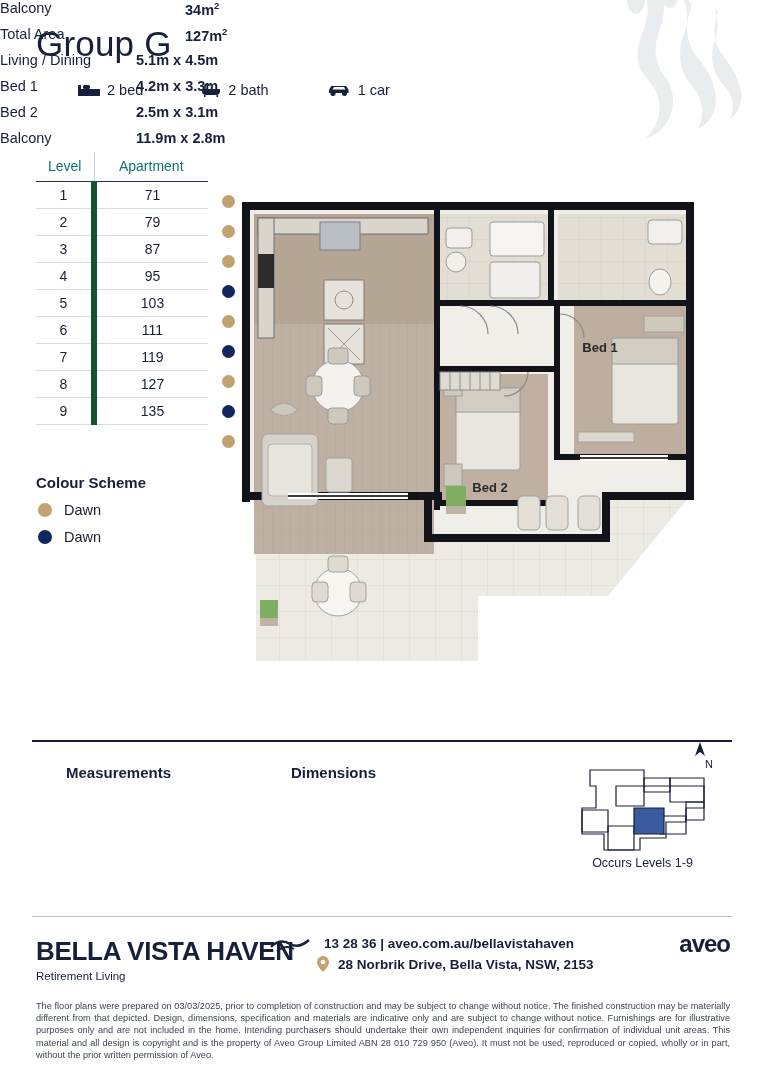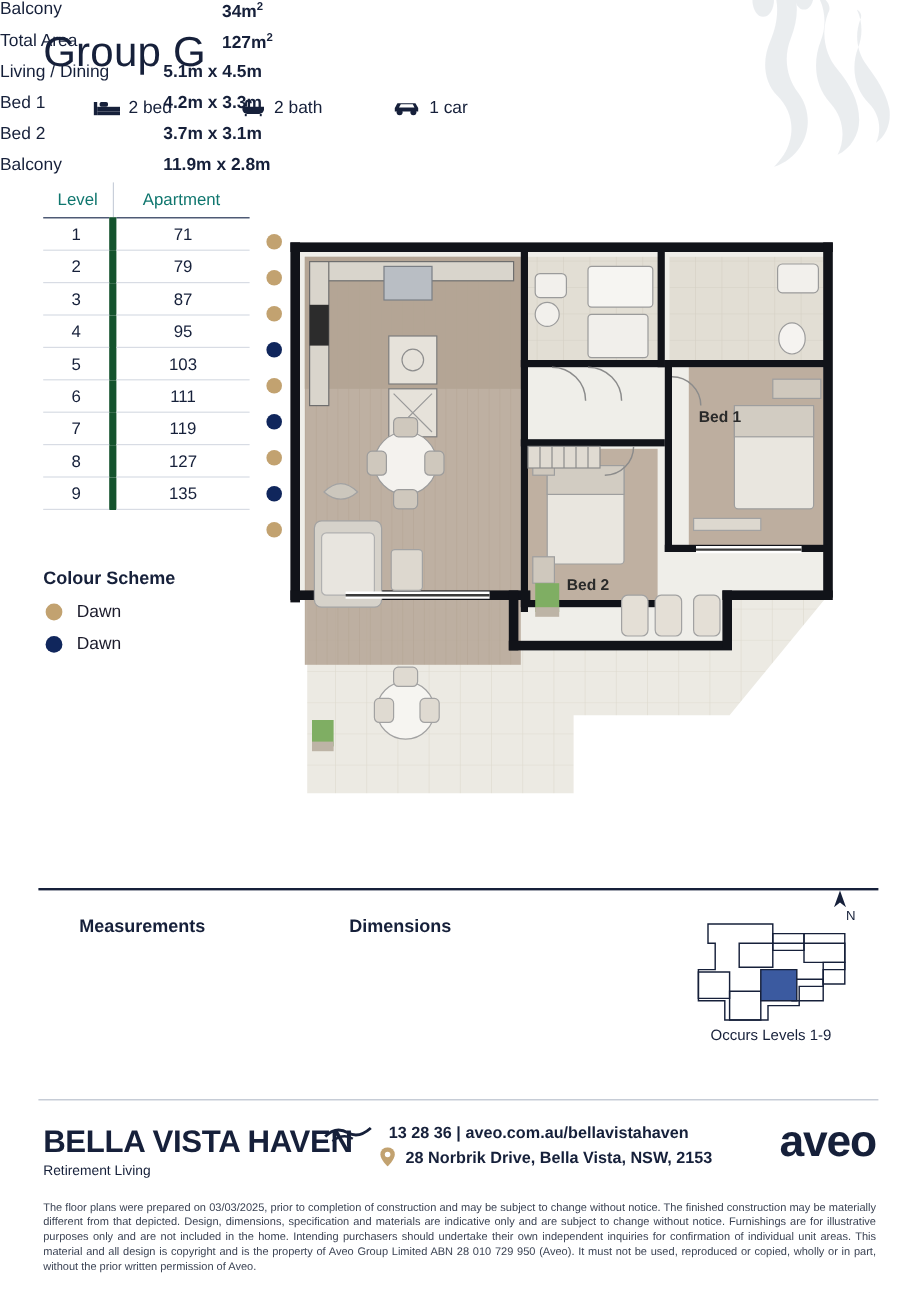--- a/index.html
+++ b/index.html
@@ -109,21 +109,21 @@
     position: absolute; left: 36px; top: 936px;
     font-size: 26px; font-weight: 700; letter-spacing: -0.3px; color: #16203a;
   }
   .brand-sub { position: absolute; left: 36px; top: 970px; font-size: 11.5px; color: #16203a; }
   .brand-swoosh { position: absolute; left: 270px; top: 936px; width: 40px; height: 16px; }
 
   .contact1 { position: absolute; left: 324px; top: 936px; font-size: 13.5px; font-weight: 700; color: #16203a; }
   .contact2 { position: absolute; left: 338px; top: 957px; font-size: 13.5px; font-weight: 700; color: #16203a; }
   .pin { position: absolute; left: 316px; top: 956px; }
 
-  .aveo { position: absolute; right: 34px; top: 930px; font-size: 37px; font-weight: 700; letter-spacing: -1px; color: #16203a; }
+  .aveo { position: absolute; right: 34px; top: 930px; font-size: 24px; font-weight: 700; letter-spacing: -1px; color: #16203a; }
 
   .disclaimer {
     position: absolute; left: 36px; top: 1000px; width: 694px;
     font-size: 9.2px; line-height: 1.33; color: #3c4455; text-align: justify;
   }
 </style>
 </head>
 <body>
 
 <div class="header">
@@ -418,21 +418,21 @@
   <div class="row">
     <span class="k">Living / Dining</span>
     <span class="v">5.1m x 4.5m</span>
   </div>
   <div class="row">
     <span class="k">Bed 1</span>
     <span class="v">4.2m x 3.3m</span>
   </div>
   <div class="row">
     <span class="k">Bed 2</span>
-    <span class="v">3.7m x 3.1m</span>
+    <span class="v">2.5m x 3.1m</span>
   </div>
   <div class="row">
     <span class="k">Balcony</span>
     <span class="v">11.9m x 2.8m</span>
   </div>
 </div>
 
 <div class="north">
   <svg width="18" height="30" viewBox="0 0 18 30" style="position:absolute;left:-12px;top:-12px">
     <path d="M9 2 L14 16 L9 12 L4 16 Z" fill="#16203a"></path>

